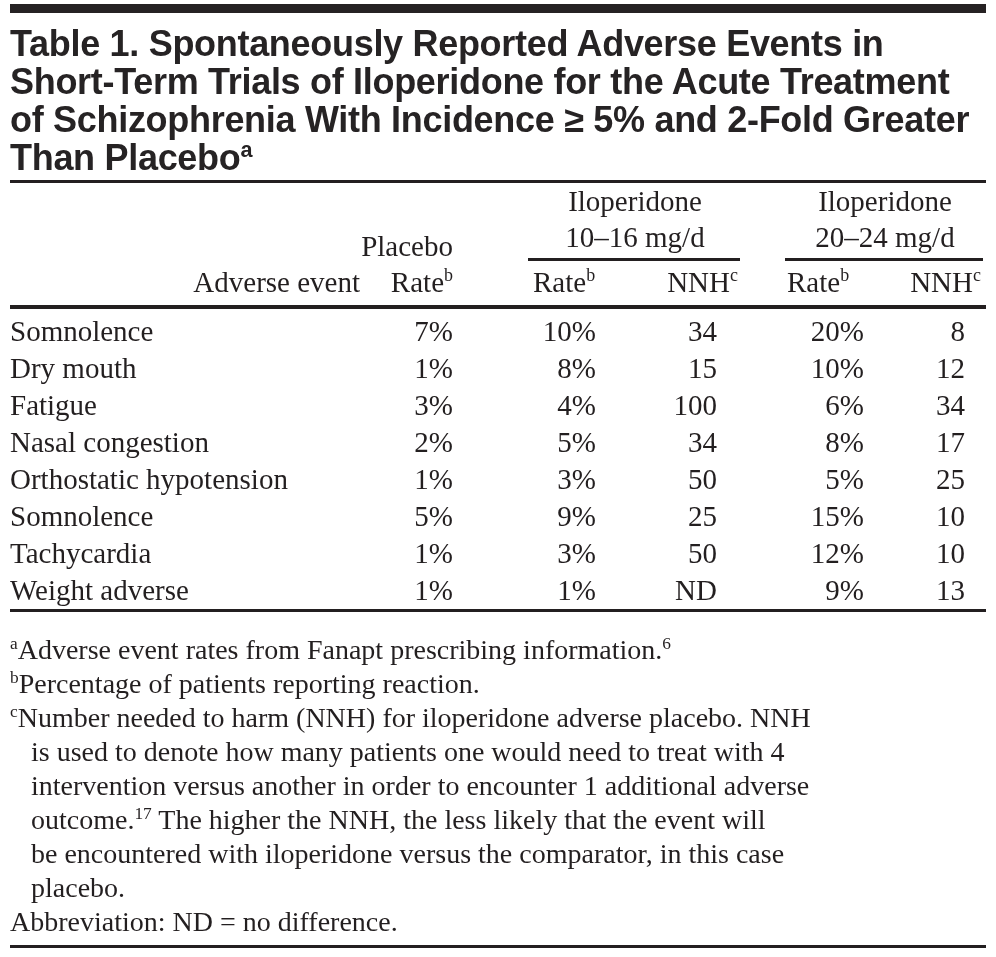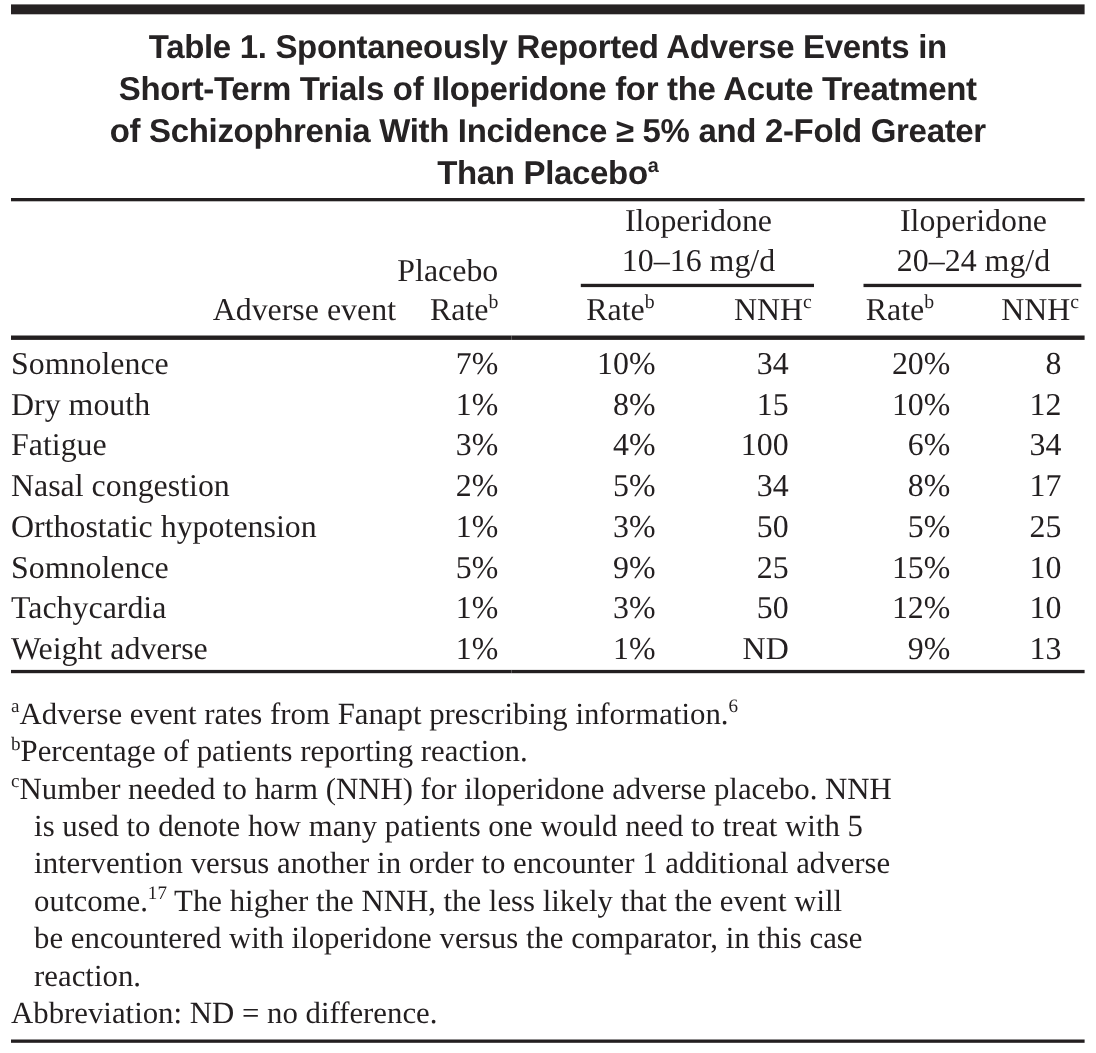--- a/index.html
+++ b/index.html
@@ -25,25 +25,24 @@
     margin-top: 4px;
     height: 9px;
     background: #262223;
   }
 
   
   .title-block {
     margin-top: 12px;
     font-family: "Liberation Sans", sans-serif;
     font-weight: 700;
-    font-size: 30px;
+    font-size: 36px;
     line-height: 38px;
     letter-spacing: -0.3px;
     color: #262324;
-    text-align: center;
   }
   .title-block .t-sup {
     font-size: 60%;
     vertical-align: super;
     line-height: 0;
   }
   .title-rule {
     margin-top: 3px;
     border-top: 3px solid #231f20;
   }
@@ -234,23 +233,23 @@
         <td class="d-rate2">9%</td>
         <td class="d-nnh2">13</td>
       </tr>
     </tbody>
   </table>
 
   <div class="footnotes">
     <div class="fn-line"><sup class="s">a</sup><span>Adverse event rates from Fanapt prescribing information.</span><sup class="s">6</sup></div>
     <div class="fn-line"><sup class="s">b</sup><span>Percentage of patients reporting reaction.</span></div>
     <div class="fn-line"><sup class="s">c</sup><span>Number needed to harm (NNH) for iloperidone adverse placebo. NNH</span></div>
-    <div class="fn-line fn-indent">is used to denote how many patients one would need to treat with 5</div>
+    <div class="fn-line fn-indent">is used to denote how many patients one would need to treat with 4</div>
     <div class="fn-line fn-indent">intervention versus another in order to encounter 1 additional adverse</div>
     <div class="fn-line fn-indent"><span>outcome.</span><sup class="s">17</sup><span> The higher the NNH, the less likely that the event will</span></div>
     <div class="fn-line fn-indent">be encountered with iloperidone versus the comparator, in this case</div>
-    <div class="fn-line fn-indent">reaction.</div>
+    <div class="fn-line fn-indent">placebo.</div>
     <div class="fn-line">Abbreviation: ND = no difference.</div>
   </div>
 
   <div class="bottom-rule"></div>
 
 </div>
 
 </body></html>

